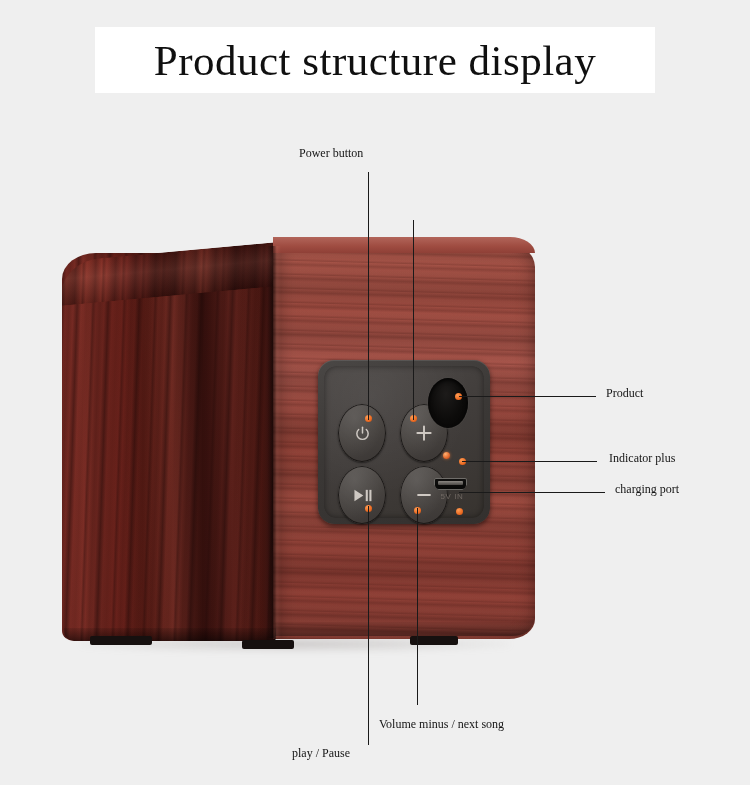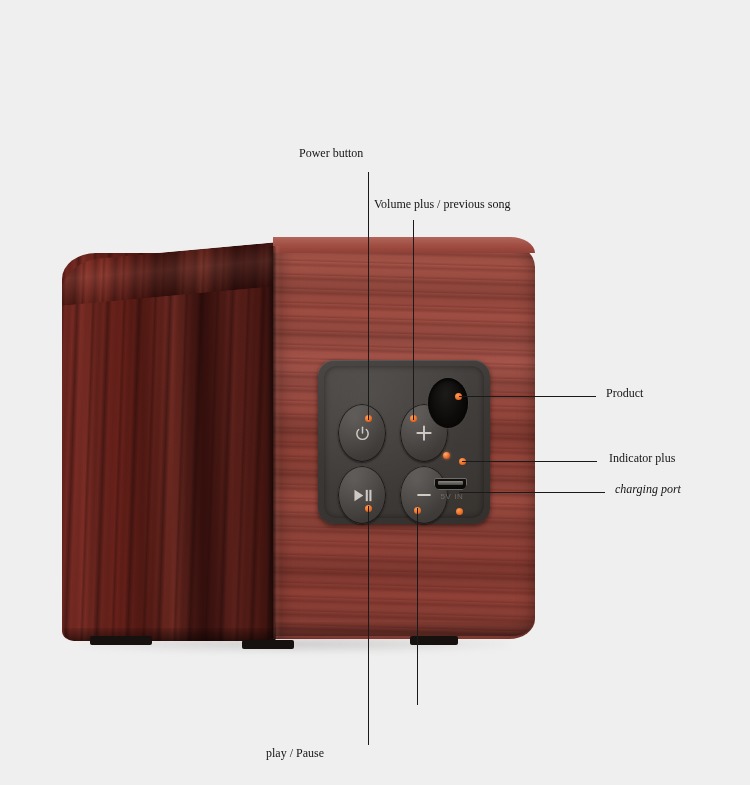--- a/index.html
+++ b/index.html
@@ -178,20 +178,23 @@
   .dot{
     position:absolute;width:7px;height:7px;border-radius:50%;
     background:radial-gradient(circle at 35% 30%, #ff9d55, #ec6b22 60%, #c44f13 100%);
   }
 </style>
 </head>
 <body>
 
 <div id="stage">
 
+  <div class="title-banner">
+    <div class="title-text">Product structure display</div>
+  </div>
 
   <div class="shadow"></div>
 
   <div id="speaker">
 
     <div class="face-left"></div>
     <div class="face-left-top"></div>
     <div class="face-right"></div>
     <div class="face-right-top"></div>
     <div class="face-right-bot"></div>
@@ -272,24 +275,24 @@
   <div class="hline" style="left:462px;top:461px;width:135px;"></div>
 
   <div class="hline" style="left:459px;top:492px;width:146px;"></div>
 
   <div class="vline" style="left:417px;top:508px;height:197px;"></div>
 
   <div class="vline" style="left:368px;top:506px;height:239px;"></div>
 
   <div class="lbl" style="left:299px;top:146px;">Power button</div>
 
-  <div class="lbl" style="left:374px;top:197px;">Volume plus / previous song</div>
 
   <div class="lbl" style="left:606px;top:386px;">Product</div>
 
   <div class="lbl" style="left:609px;top:451px;">Indicator plus</div>
 
-  <div class="lbl" style="left:615px;top:482px;font-style:italic;">charging port</div>
-
-
-  <div class="lbl" style="left:266px;top:746px;text-align:center;">play / Pause</div>
+  <div class="lbl" style="left:615px;top:482px;">charging port</div>
+
+  <div class="lbl" style="left:379px;top:717px;">Volume minus / next song</div>
+
+  <div class="lbl" style="left:292px;top:746px;text-align:center;">play / Pause</div>
 
 </div>
 
 </body></html>

